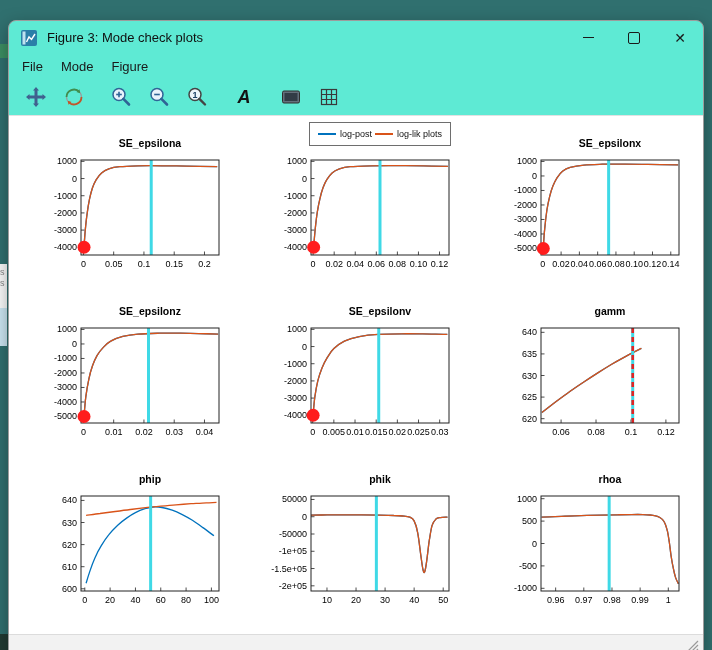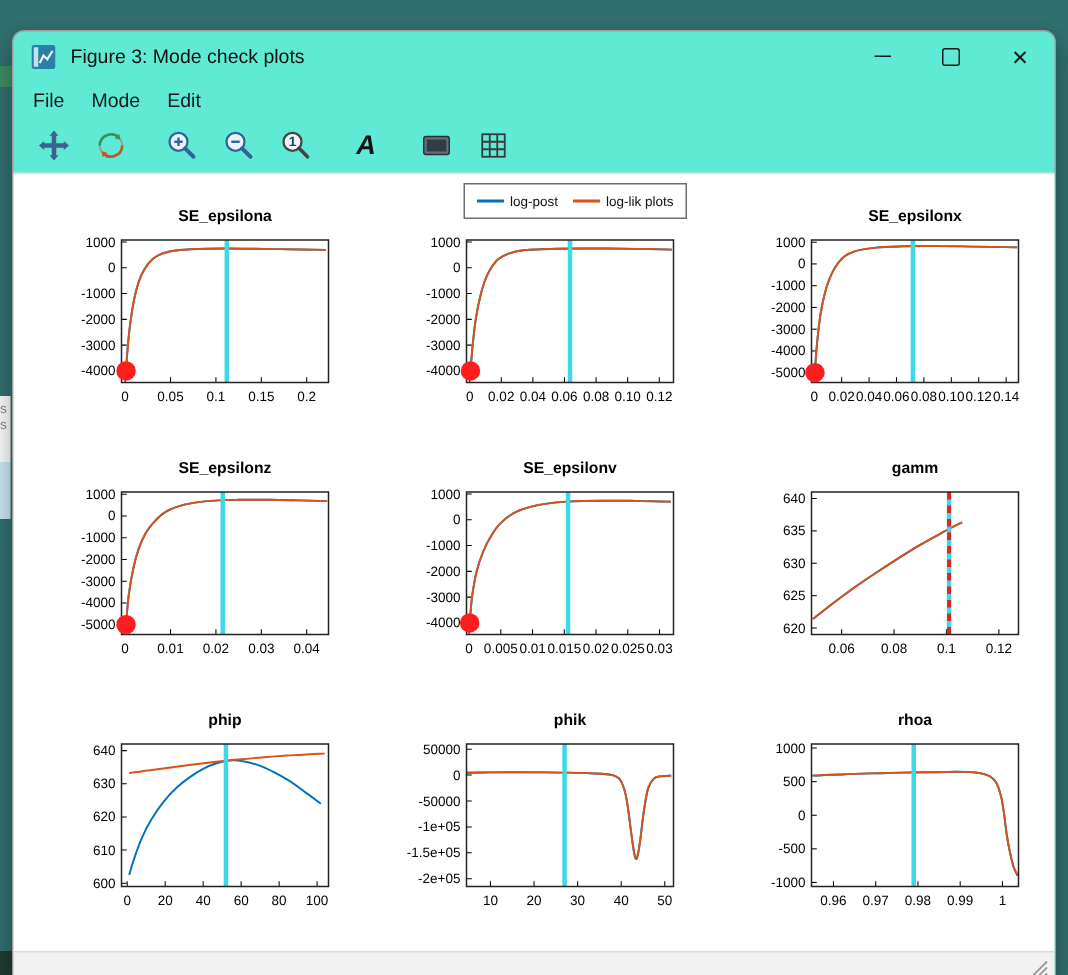--- a/index.html
+++ b/index.html
@@ -30,21 +30,21 @@
   .menu-item{padding:2px 9px;}
   .toolbar{height:36px;flex:0 0 36px;display:flex;align-items:center;padding-left:10px;
            border-bottom:1px solid #e2e2e2;}
   .tool-btn{width:34px;height:30px;display:flex;align-items:center;justify-content:center;
             background:none;border:none;padding:0;margin-right:4px;}
   .tool-gap{width:9px;height:1px;display:inline-block;}
   .canvas{flex:1;background:#ffffff;position:relative;padding-top:14px;box-sizing:border-box;}
   .plot-grid{display:grid;grid-template-columns:repeat(3,230px);justify-content:center;}
   svg text{font-family:"Liberation Sans",sans-serif;}
   .legend{position:absolute;left:300px;top:6px;background:#fff;border:1px solid #6e6e6e;
-          display:flex;align-items:center;gap:10px;padding:6px 8px;font-size:9px;color:#111;z-index:5;}
+          display:flex;align-items:center;gap:3px;padding:6px 8px;font-size:9px;color:#111;z-index:5;}
   .legend-item{display:flex;align-items:center;gap:4px;}
   .legend-swatch{width:18px;height:2px;display:inline-block;}
   .statusbar{height:20px;flex:0 0 20px;background:#f2f2f2;border-top:1px solid #dcdcdc;position:relative;}
   .grip{position:absolute;right:4px;bottom:3px;}
 </style>
 </head>
 <body>
 
 <div class="desktop">
 
@@ -76,21 +76,21 @@
           </button>
         <button class="win-btn">
             <span class="glyph-close">✕</span>
           </button>
       </div>
     </div>
 
     <div class="menubar">
       <span class="menu-item">File</span>
       <span class="menu-item">Mode</span>
-      <span class="menu-item">Edit</span>
+      <span class="menu-item">Figure</span>
     </div>
 
     <div class="toolbar">
       <button class="tool-btn">
         <svg width="22" height="22" viewBox="0 0 22 22">
           <path fill="#40618f" d="M11 1 L14 4.5 L12.5 4.5 L12.5 9.5 L17.5 9.5 L17.5 8 L21 11 L17.5 14 L17.5 12.5 L12.5 12.5 L12.5 17.5 L14 17.5 L11 21 L8 17.5 L9.5 17.5 L9.5 12.5 L4.5 12.5 L4.5 14 L1 11 L4.5 8 L4.5 9.5 L9.5 9.5 L9.5 4.5 L8 4.5 Z"></path>
         </svg>
       </button>
       <button class="tool-btn">
         <svg width="22" height="22" viewBox="0 0 22 22">

